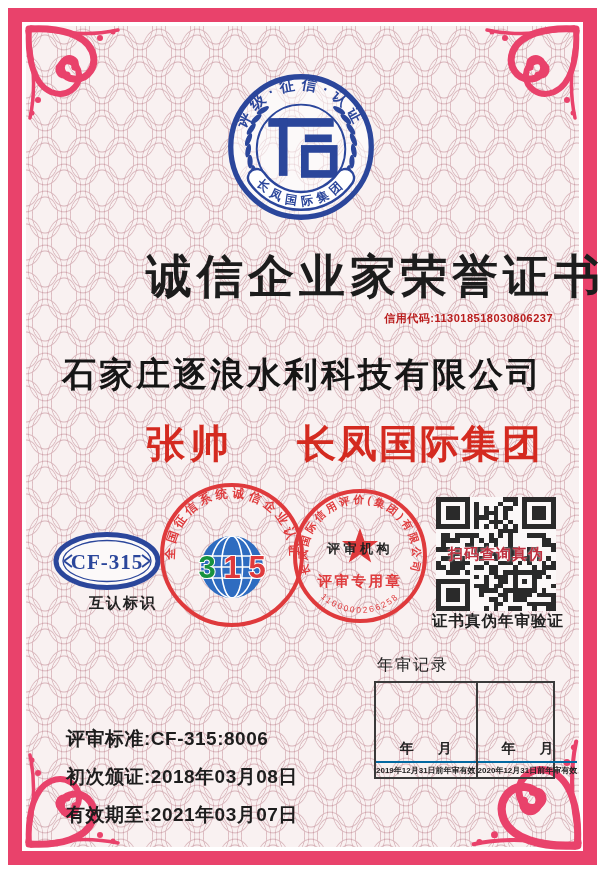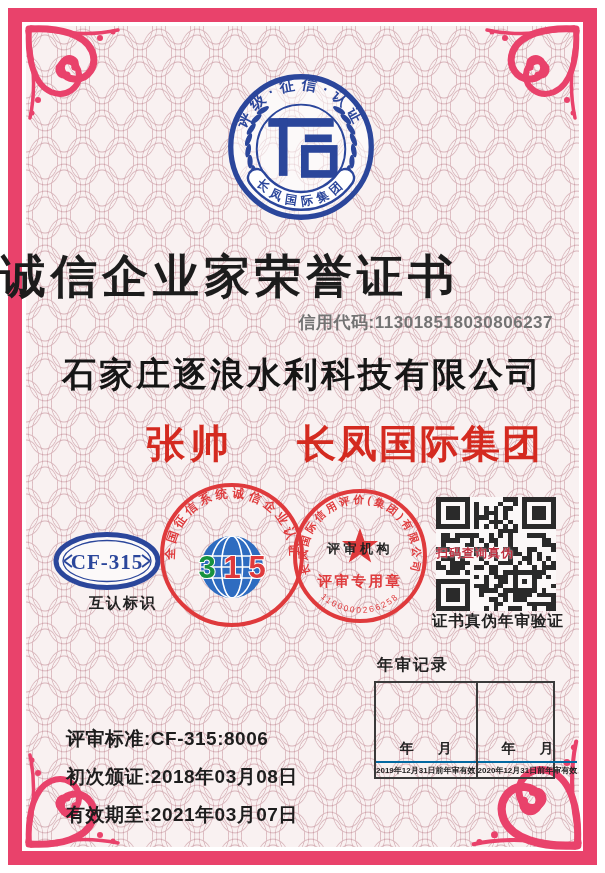--- a/index.html
+++ b/index.html
@@ -25,39 +25,39 @@
     background-size:38px 54px;
     background-position:0 0, 19px 27px;
   }
   .corner{position:absolute;width:96px;height:96px;z-index:2;}
   .corner.tl{left:25px;top:25px;}
   .corner.tr{right:25px;top:25px;transform:scaleX(-1);}
   .corner.bl{left:25px;bottom:25px;transform:scaleY(-1);}
   .corner.br{right:23px;bottom:23px;width:112px;height:112px;transform:scale(-1,-1);}
   .abs{position:absolute;z-index:3;}
   .emblem{left:224px;top:70px;width:154px;height:154px;}
-  .title{left:0;top:246px;width:100%;text-align:left;font-size:46px;font-weight:900;
+  .title{left:0;top:246px;width:100%;text-align:right;font-size:46px;font-weight:900;
          letter-spacing:5px;color:#1c1c1c;}
-  .credit{right:52px;top:311px;font-size:17px;font-weight:bold;color:#737373;letter-spacing:.5px;}
+  .credit{right:52px;top:311px;font-size:11px;font-weight:bold;color:#b91c1c;letter-spacing:.5px;}
   .company{left:0;top:352px;width:100%;text-align:center;font-size:34px;font-weight:900;
            letter-spacing:3px;color:#161616;}
   .honoree{left:146px;top:417px;font-size:39px;font-weight:900;color:var(--accent-red);letter-spacing:5px;}
   .honor-title{left:297px;top:417px;font-size:39px;font-weight:900;color:var(--accent-red);letter-spacing:2px;}
   .cf-oval{left:52px;top:531px;width:110px;height:60px;}
   .cf-caption{left:45px;top:594px;width:112px;text-align:right;font-size:15px;font-weight:bold;color:#222;letter-spacing:2px;}
   .globe-seal{left:158px;top:481px;width:148px;height:148px;}
   .review-seal{left:291px;top:487px;width:138px;height:138px;}
   .qr{left:436px;top:497px;width:120px;height:114px;}
   .qr svg{display:block;width:100%;height:100%;}
-  .qr-overlay{left:436px;top:545px;width:120px;font-size:12px;font-weight:bold;
+  .qr-overlay{left:436px;top:545px;width:120px;text-align:center;font-size:15px;font-weight:bold;
               color:#c03040;letter-spacing:1px;text-shadow:0 0 2px #fff;}
   .qr-caption{left:428px;top:611px;width:136px;text-align:right;font-size:15.5px;font-weight:bold;color:#222;letter-spacing:1px;}
   .details{left:66px;top:678px;color:var(--ink);margin-top:48px;}
   .details .line{font-size:19px;font-weight:800;letter-spacing:.5px;margin-bottom:12px;color:#1d1d1d;}
-  .annual-title{left:377px;top:655px;font-size:16px;font-weight:bold;color:#222;letter-spacing:2px;}
+  .annual-title{left:377px;top:655px;font-size:16px;font-weight:normal;color:#222;letter-spacing:2px;}
   .annual-table{left:374px;top:681px;width:181px;height:98px;border:2px solid #3a3a3a;display:flex;}
   .annual-cell{flex:1;display:flex;flex-direction:column;}
   .annual-cell.first{border-right:2px solid #3a3a3a;}
   .cell-main{flex:1;display:flex;align-items:flex-end;justify-content:center;gap:24px;
              padding-bottom:3px;font-size:14px;font-weight:bold;color:#222;}
   .cell-note{border-top:2px solid #0369a1;font-size:8px;font-weight:bold;color:#222;
              text-align:center;padding:2px 0 1px 0;white-space:nowrap;overflow:hidden;}
   svg text{font-family:"Liberation Sans", sans-serif;}
   .serif{font-family:"Liberation Serif", serif;}
 </style>

